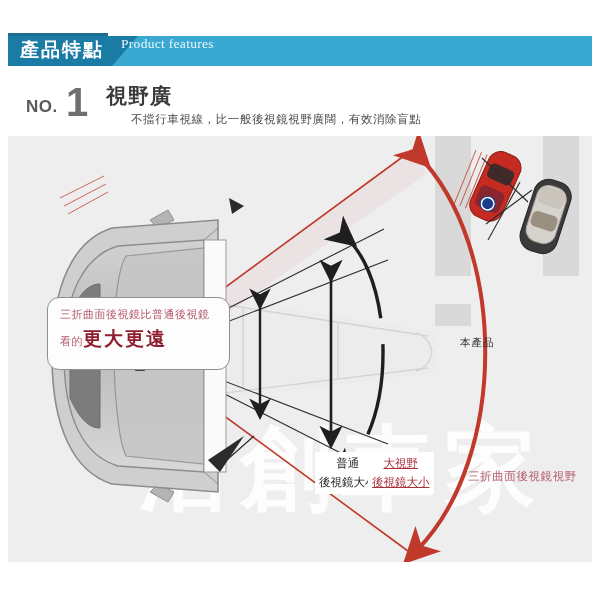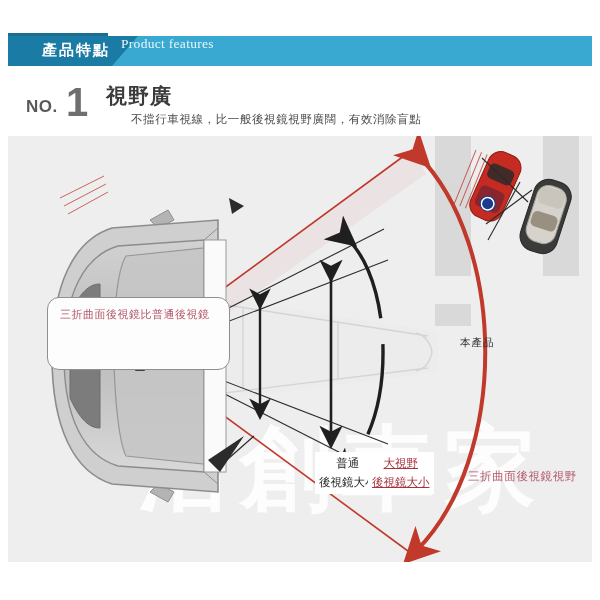--- a/index.html
+++ b/index.html
@@ -20,23 +20,23 @@
   .header-dark{
     position:absolute;left:8px;top:36px;width:104px;height:30px;
     background:#1a7ba4;
   }
   .header-dark-tail{
     position:absolute;left:112px;top:36px;width:0;height:0;
     border-top:30px solid #1a7ba4;
     border-right:26px solid transparent;
   }
   .header-cn{
-    position:absolute;left:28px;top:36px;width:96px;height:28px;
+    position:absolute;left:14px;top:36px;width:96px;height:28px;
     display:flex;align-items:center;justify-content:center;
-    color:#ffffff;font-size:15px;font-weight:bold;letter-spacing:2px;
+    color:#ffffff;font-size:19px;font-weight:bold;letter-spacing:2px;
     font-family:"DejaVu Sans",sans-serif;
   }
   .header-en{
     position:absolute;left:121px;top:36px;height:16px;
     display:flex;align-items:center;
     color:#e8f6fc;font-size:13.5px;letter-spacing:.3px;
     font-family:"Liberation Serif","DejaVu Serif",serif;
   }
 
   
@@ -250,20 +250,23 @@
         <rect x="-19" y="-26" width="38" height="74" rx="15" fill="#3b3b3b" stroke="#272727" stroke-width="1"></rect>
         <rect x="-15" y="-20" width="30" height="58" rx="12" fill="#d6d3cc" stroke="#a9a49a" stroke-width="1"></rect>
         <rect x="-13" y="-18" width="26" height="18" rx="5" fill="#c9c5bc"></rect>
         <rect x="-13" y="8" width="26" height="16" rx="5" fill="#8a7f6e" opacity=".8"></rect>
       </g>
     </g>
   </svg>
 
   <div class="callout callout-1">
     <div class="c1-line1">三折曲面後視鏡比普通後視鏡</div>
+    <div class="c1-line2">
+      <span class="c1-small">看的</span><span class="c1-big">更大更遠</span>
+    </div>
   </div>
 
   <div class="mid-label mid-normal">
     <div>普通</div>
     <div>後視鏡大小</div>
   </div>
   <div class="mid-label mid-wide">
     <div>大視野</div>
     <div>後視鏡大小</div>
   </div>

